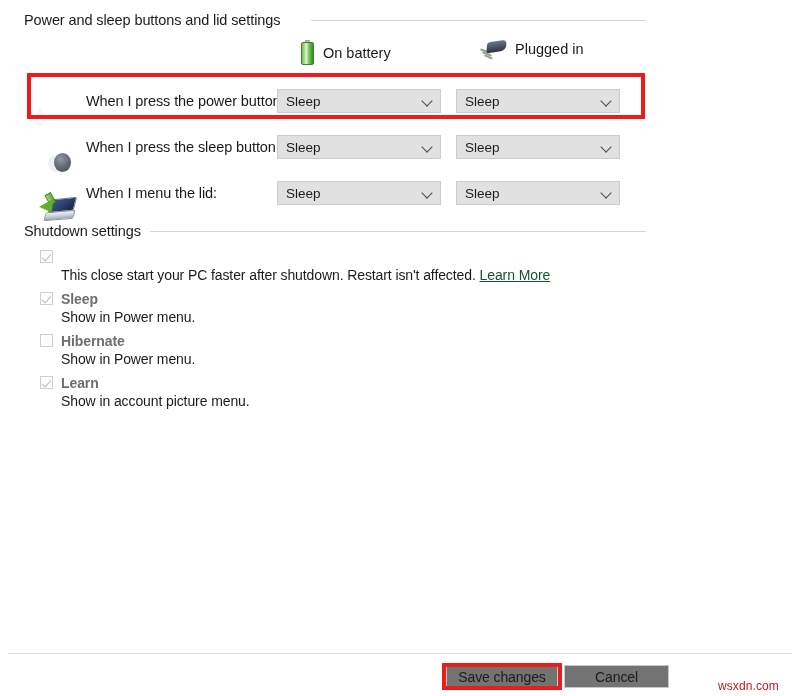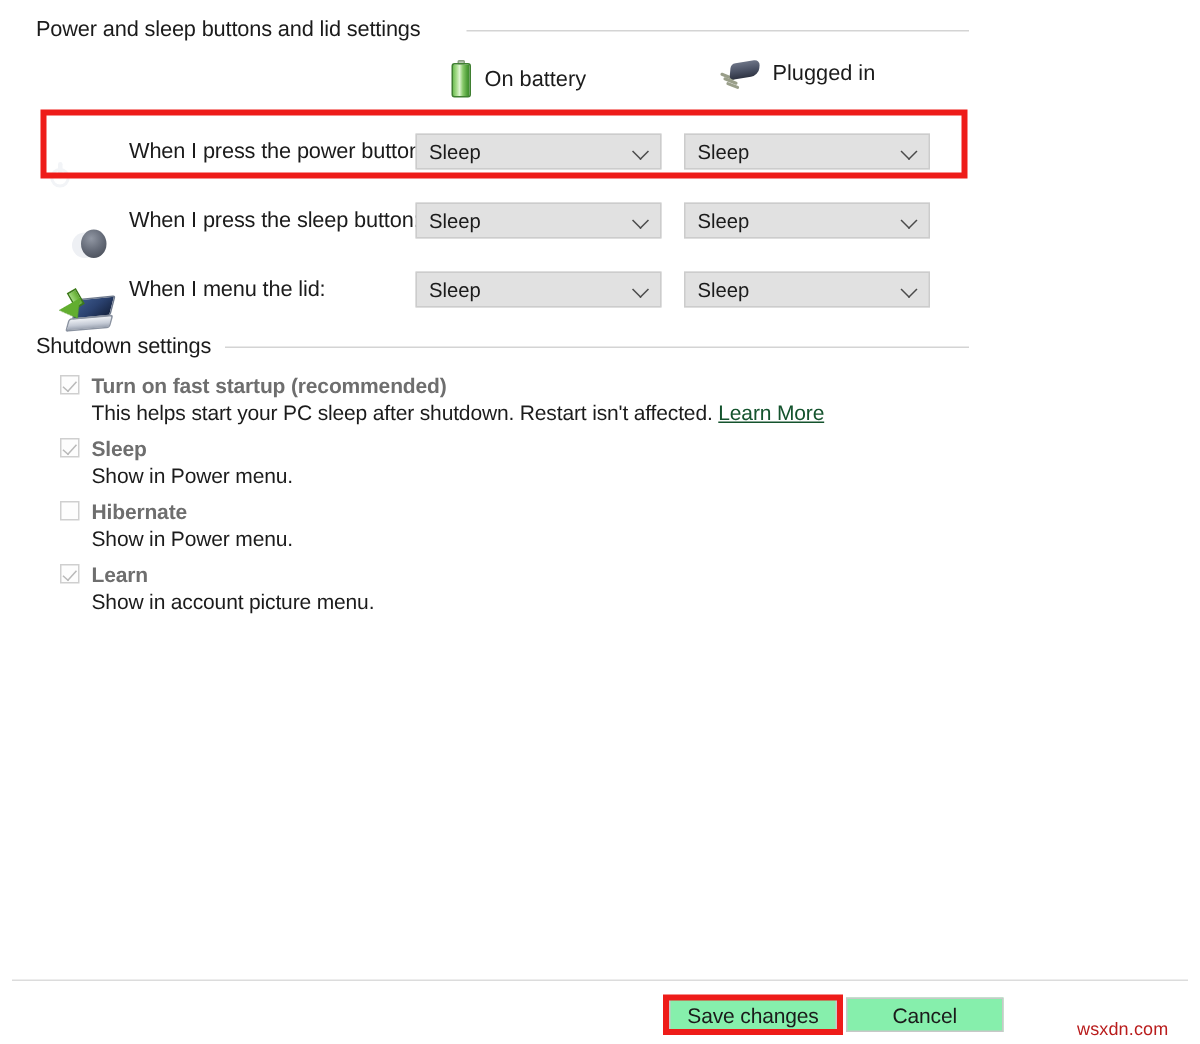--- a/index.html
+++ b/index.html
@@ -348,21 +348,21 @@
     position: absolute;
     left: 8px;
     top: 653px;
     width: 784px;
     height: 1px;
     background: #dcdcdc;
   }
   .btn {
     position: absolute;
     height: 23px;
-    background: #86efac;
+    background: #737373;
     border: 1px solid #c8c8c8;
     font-size: 14px;
     color: #1b1b1b;
     display: flex;
     align-items: center;
     justify-content: center;
     cursor: default;
     white-space: nowrap;
     letter-spacing: -0.1px;
   }
@@ -466,24 +466,23 @@
   <div class="section-head" id="head-shutdn">
     <span class="title">Shutdown settings</span>
     <span class="rule"></span>
   </div>
 
   <div class="shutdown-list">
 
     <div class="shut-item">
       <div class="shut-row">
         <span class="cbx checked"></span>
-        <span class="shut-title">Turn on fast startup (recommended)</span>
       </div>
       <div class="shut-desc">
-        <span>This helps start your PC sleep after shutdown. Restart isn't affected.</span>
+        <span>This close start your PC faster after shutdown. Restart isn't affected.</span>
         <span class="lnk">Learn More</span>
       </div>
     </div>
 
     <div class="shut-item">
       <div class="shut-row">
         <span class="cbx checked"></span>
         <span class="shut-title">Sleep</span>
       </div>
       <div class="shut-desc">Show in Power menu.</div>

